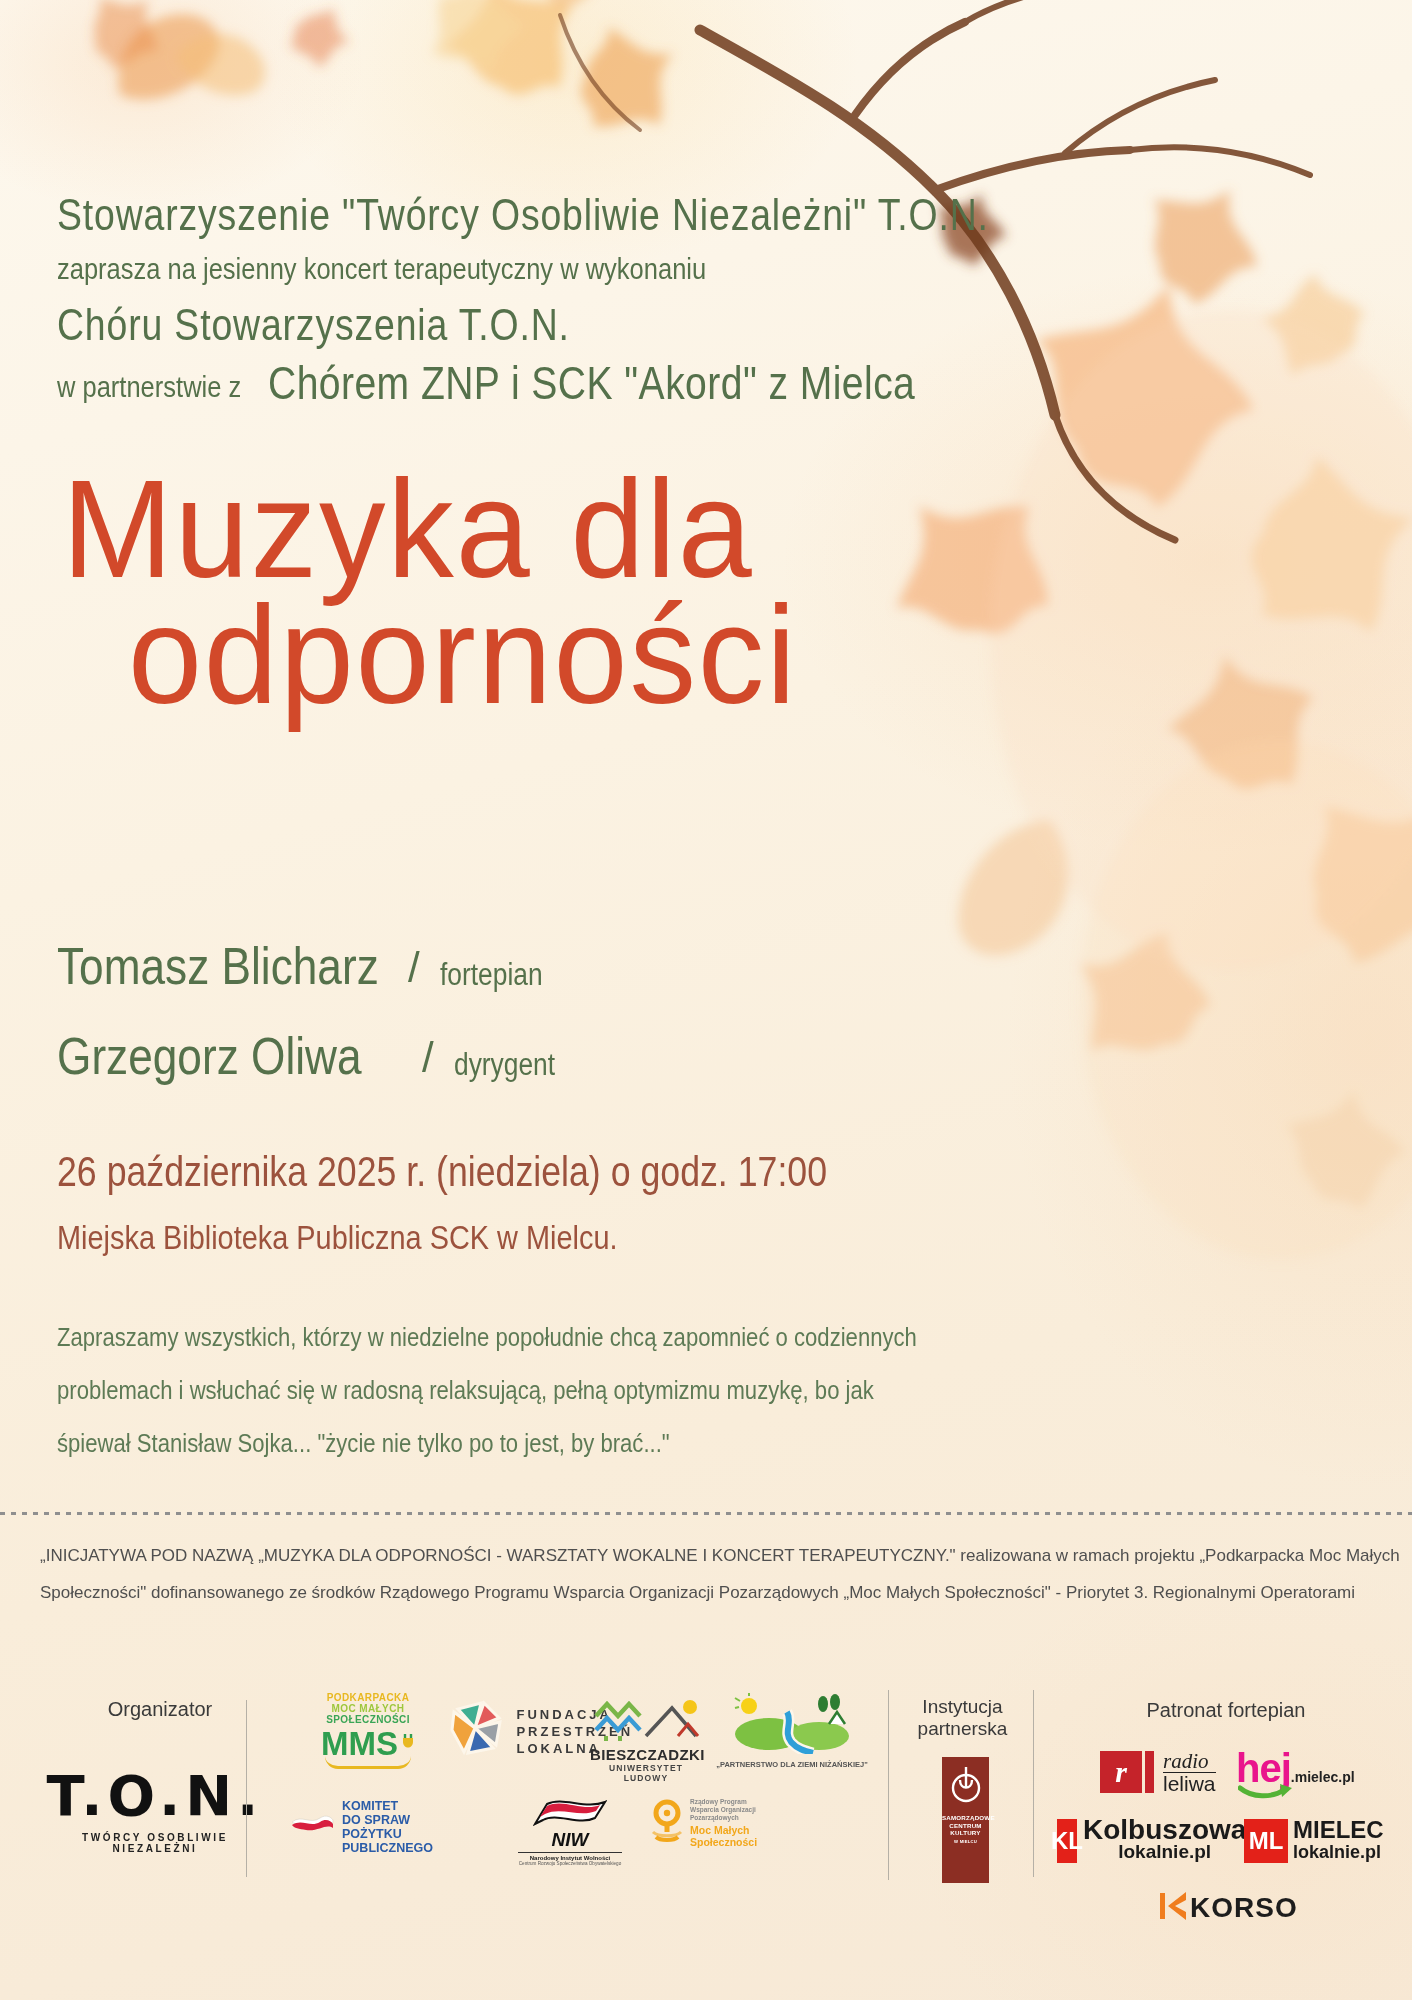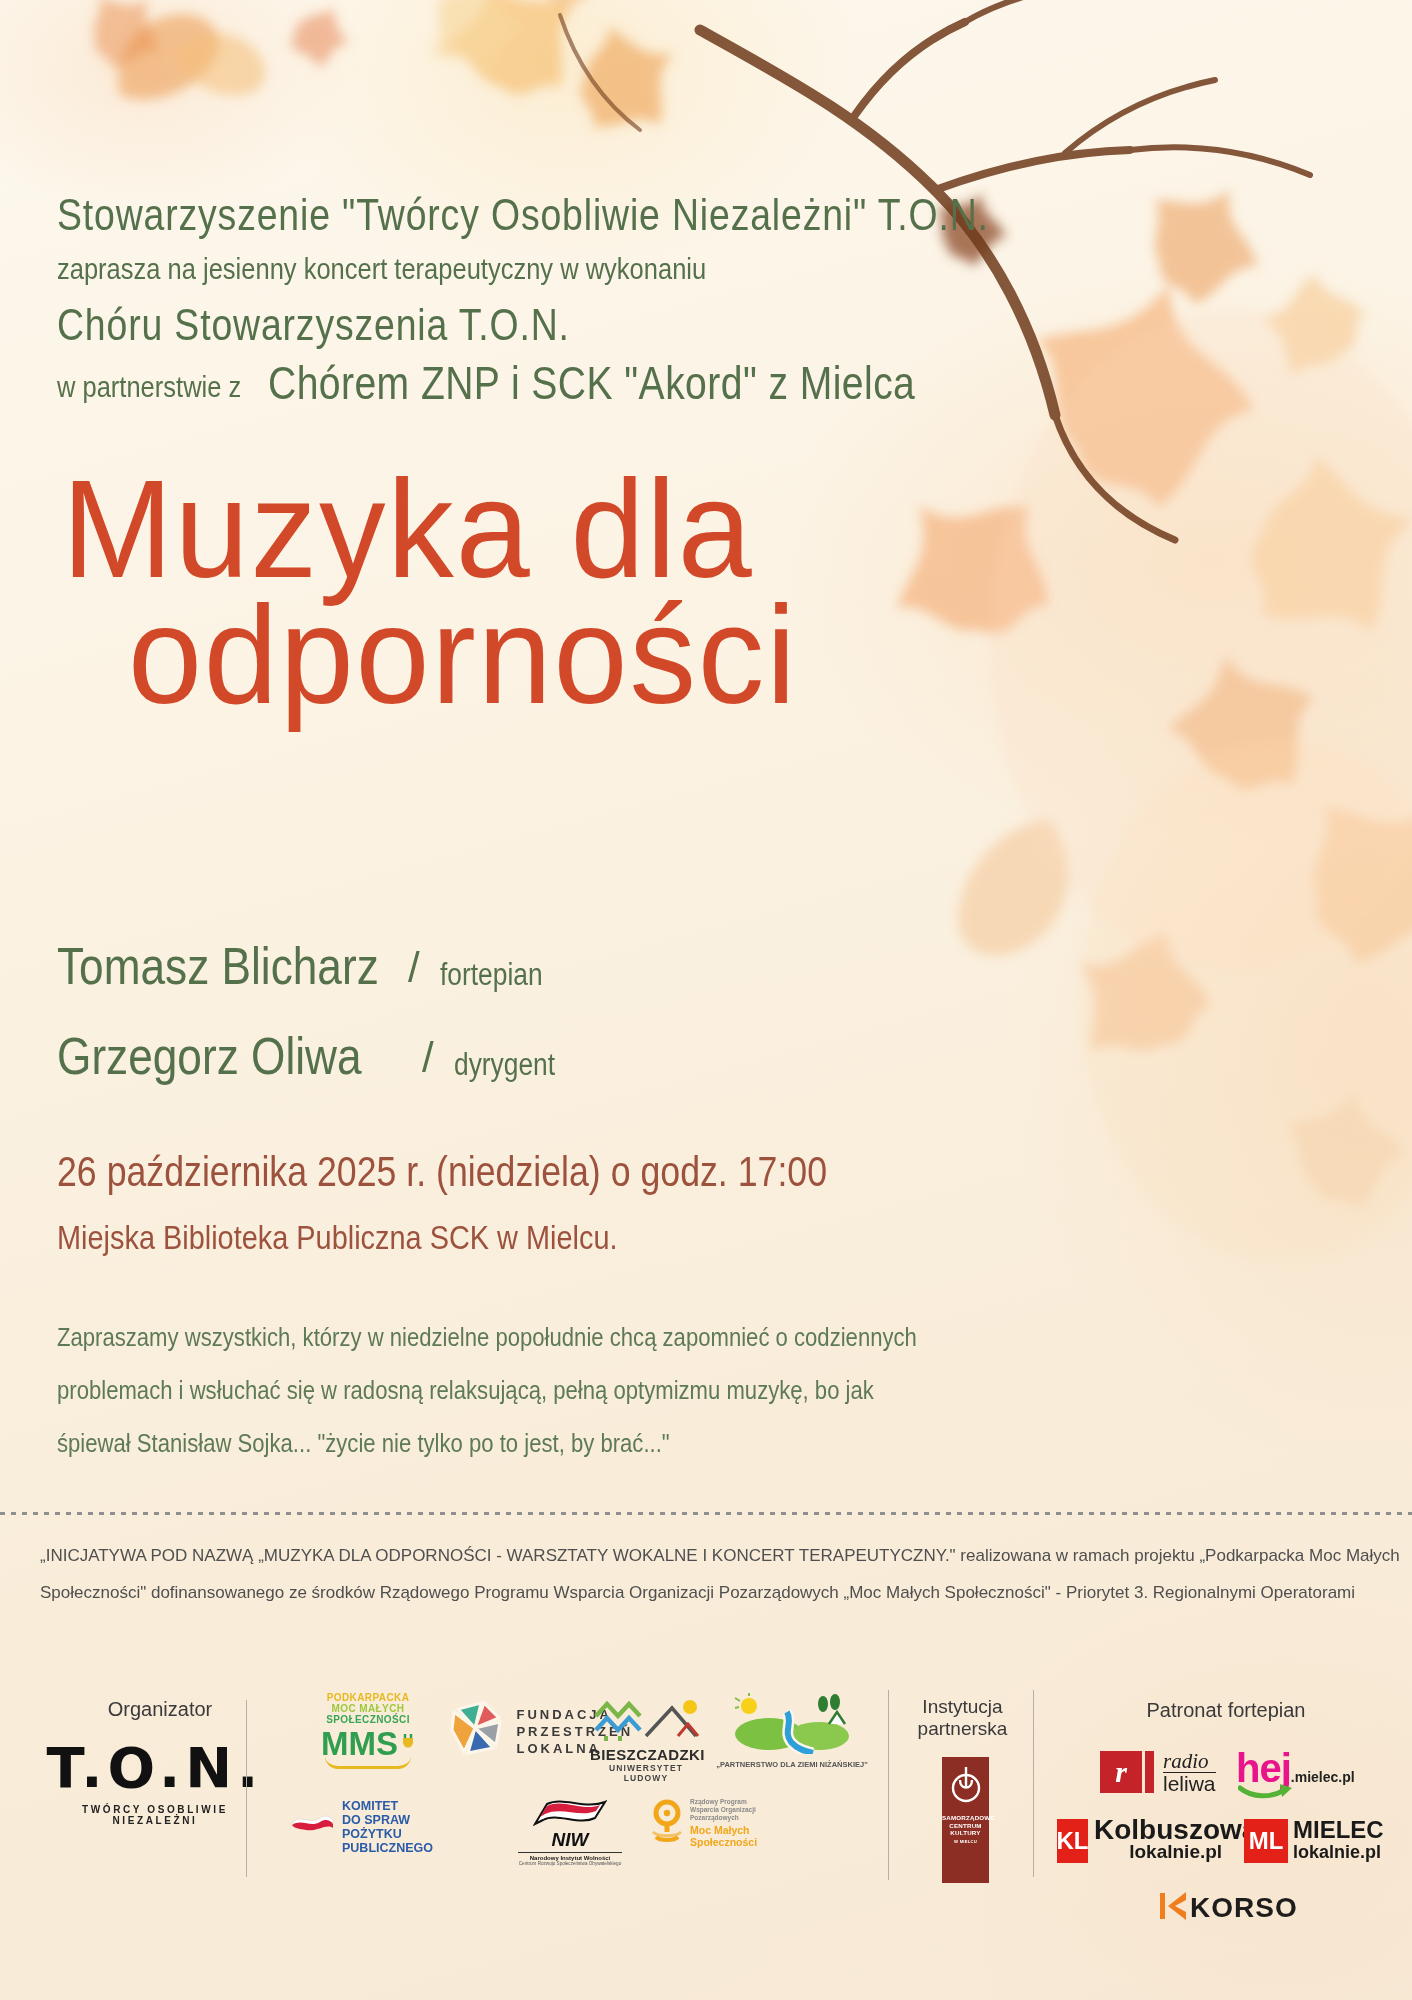--- a/index.html
+++ b/index.html
@@ -95,21 +95,21 @@
   <div class="abs cx body-green" style="left:57px;top:1375px;font-size:26px;">problemach i wsłuchać się w radosną relaksującą, pełną optymizmu muzykę, bo jak</div>
   <div class="abs cx body-green" style="left:57px;top:1428px;font-size:26px;">śpiewał Stanisław Sojka... "życie nie tylko po to jest, by brać..."</div>
 
   <div class="abs" style="left:0;top:1512px;width:1412px;height:3px;background:repeating-linear-gradient(90deg,#8f8f8f 0 5px,transparent 5px 11px);"></div>
 
   <div class="abs nowrap" style="left:40px;top:1546px;font-size:17px;color:#4f4f4f;">„INICJATYWA POD NAZWĄ „MUZYKA DLA ODPORNOŚCI - WARSZTATY WOKALNE I KONCERT TERAPEUTYCZNY." realizowana w ramach projektu „Podkarpacka Moc Małych</div>
   <div class="abs nowrap" style="left:40px;top:1583px;font-size:17px;color:#4f4f4f;">Społeczności" dofinansowanego ze środków Rządowego Programu Wsparcia Organizacji Pozarządowych „Moc Małych Społeczności" - Priorytet 3. Regionalnymi Operatorami</div>
 
   <div class="abs center" style="left:55px;top:1698px;width:210px;font-size:20px;color:#3a3a3a;">Organizator</div>
   <div class="abs center" style="left:40px;top:1735px;width:230px;">
-    <div style="font-size:56px;font-weight:900;letter-spacing:5px;color:#111;font-family:'DejaVu Sans',sans-serif;">T.O.N.</div>
+    <div style="font-size:56px;font-weight:900;letter-spacing:5px;color:#111;font-family:'DejaVu Sans',sans-serif;margin-top:28px;">T.O.N.</div>
     <div style="font-size:10px;font-weight:700;letter-spacing:2.6px;color:#222;margin-top:4px;">TWÓRCY OSOBLIWIE NIEZALEŻNI</div>
   </div>
 
   <div class="abs vdiv" style="left:246px;top:1700px;height:177px;"></div>
 
   <div class="abs center" style="left:298px;top:1692px;width:140px;">
     <div style="font-size:10px;font-weight:800;color:#e8b820;letter-spacing:.4px;">PODKARPACKA</div>
     <div style="font-size:10px;font-weight:800;color:#9ec73d;letter-spacing:.4px;">MOC MAŁYCH</div>
     <div style="font-size:10px;font-weight:800;color:#3aa556;letter-spacing:.4px;">SPOŁECZNOŚCI</div>
     <div style="display:flex;align-items:center;justify-content:center;gap:3px;margin-top:2px;">
@@ -271,21 +271,21 @@
     <span style="font-size:40px;font-weight:800;color:#e9148c;letter-spacing:-1px;line-height:1;">hej</span><span style="font-size:14px;font-weight:700;color:#222;">.mielec.pl</span>
     <div style="margin-top:-4px;margin-left:2px;">
       <svg width="56" height="18" viewBox="0 0 56 18">
         <path d="M2 4 C14 14 34 14 46 6" stroke="#54b335" stroke-width="5" fill="none" stroke-linecap="round"></path>
         <path d="M42 0 L54 4 L44 13 Z" fill="#54b335"></path>
       </svg>
     </div>
   </div>
 
   <div class="abs" style="left:1057px;top:1819px;display:flex;gap:6px;">
-    <span class="redbox" style="width:31px;height:44px;font-size:24px;">KL</span>
+    <span class="redbox" style="width:20px;height:44px;font-size:24px;">KL</span>
     <span style="color:#1a1a1a;font-weight:800;line-height:22px;">
       <div style="font-size:28px;">Kolbuszowa</div>
       <div style="font-size:19px;text-align:center;">lokalnie.pl</div>
     </span>
   </div>
 
   <div class="abs" style="left:1244px;top:1819px;display:flex;gap:5px;">
     <span class="redbox" style="width:44px;height:44px;font-size:24px;">ML</span>
     <span style="color:#1a1a1a;font-weight:800;line-height:22px;">
       <div style="font-size:24px;">MIELEC</div>

